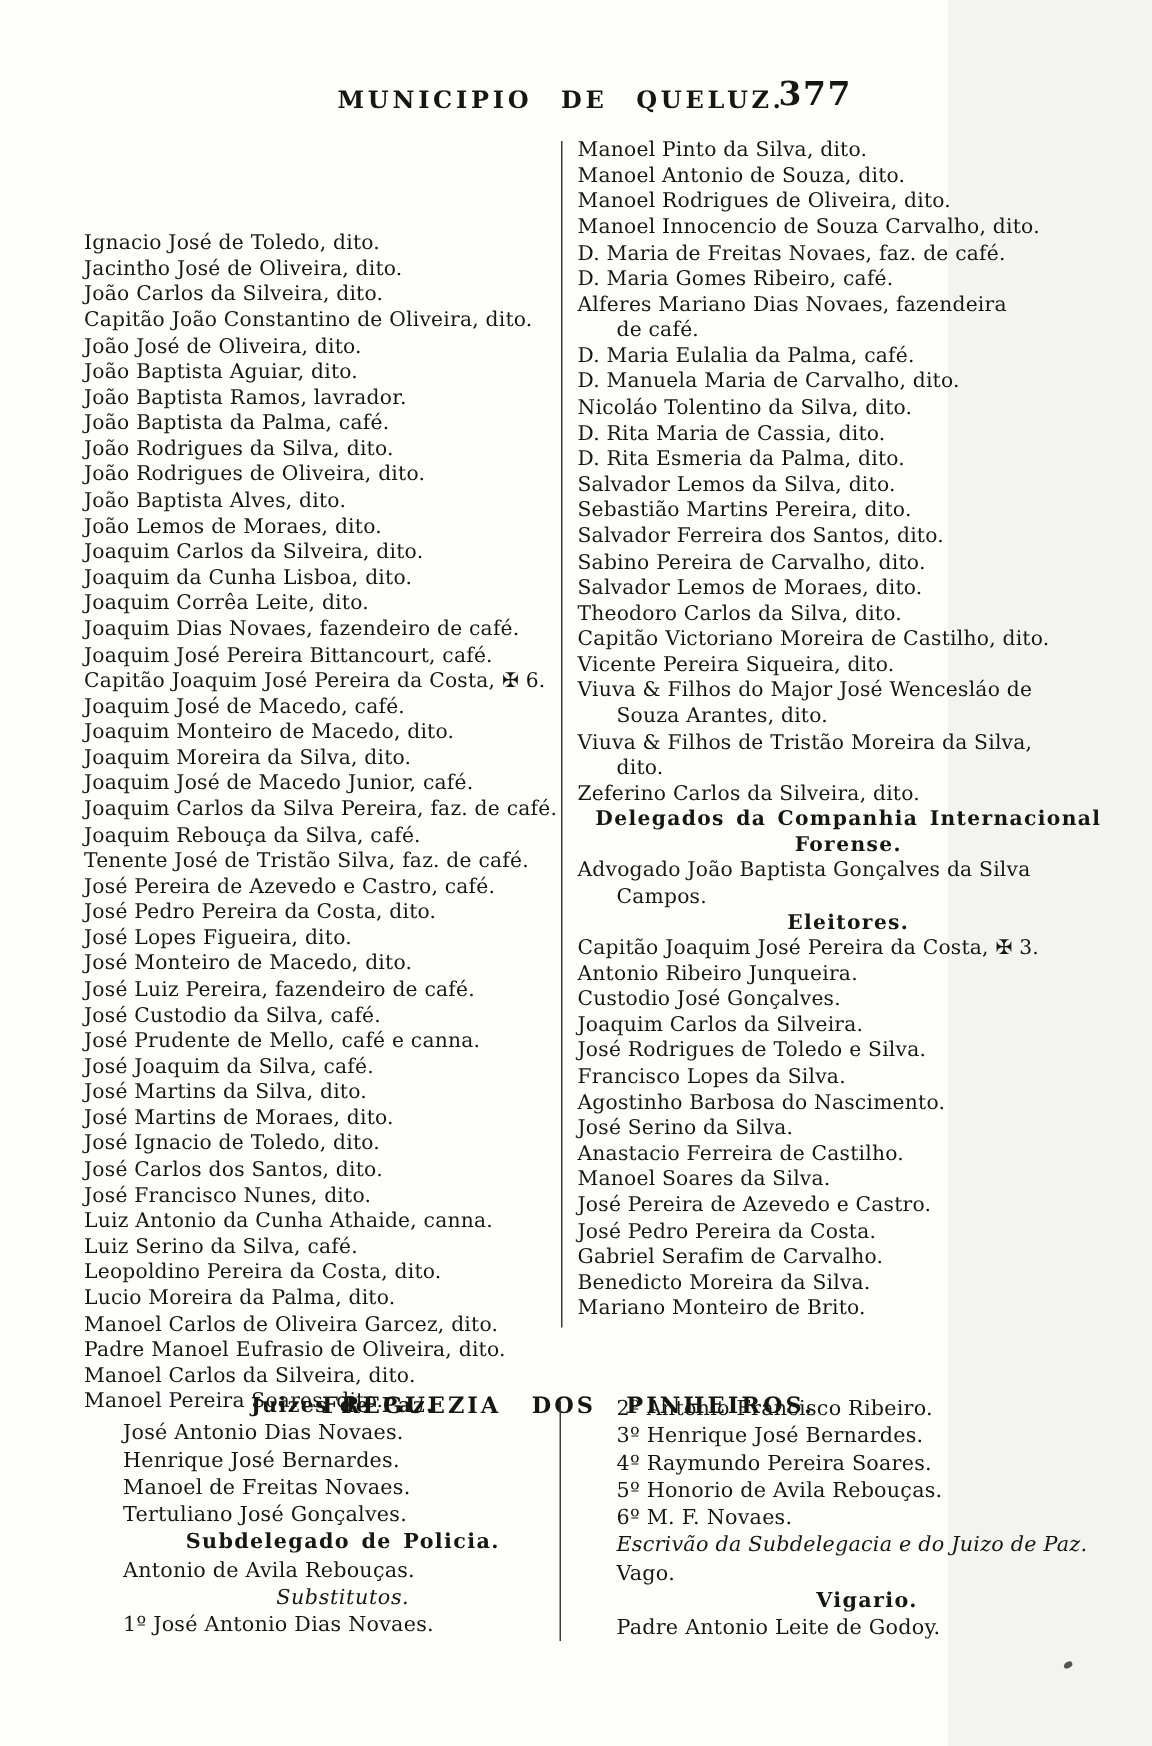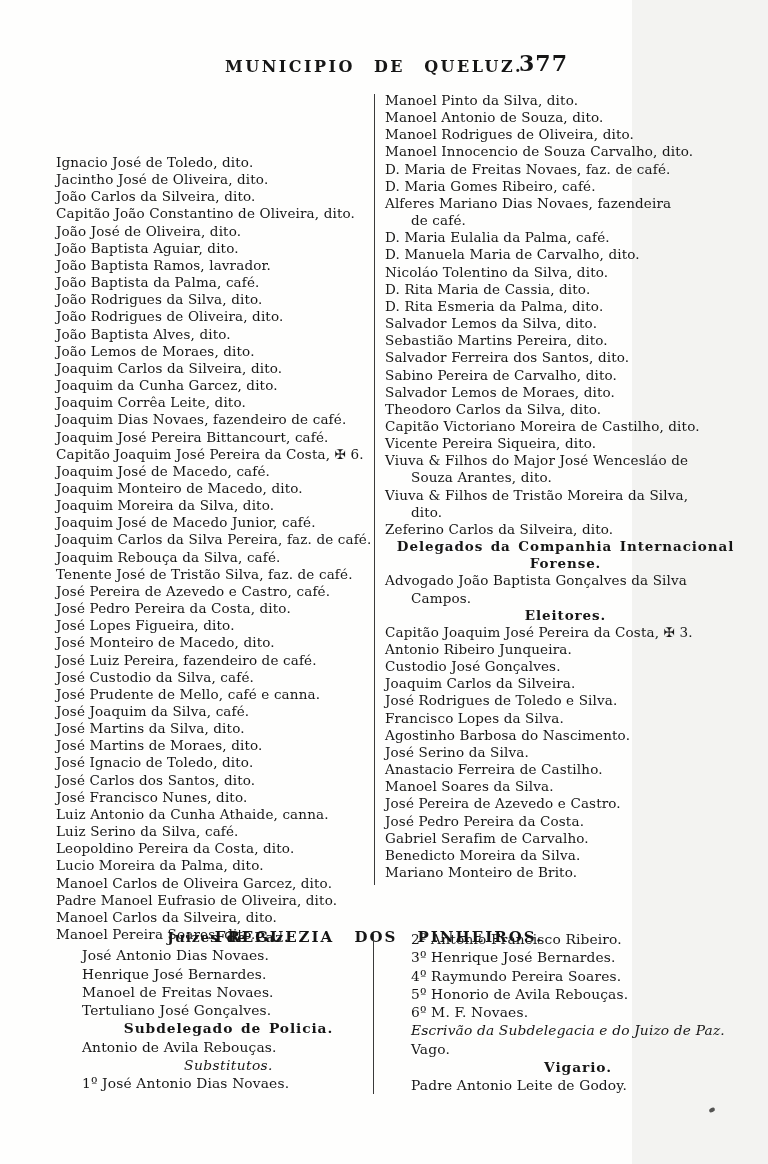--- a/index.html
+++ b/index.html
@@ -77,21 +77,21 @@
       <div class="line">Capitão João Constantino de Oliveira, dito.</div>
       <div class="line">João José de Oliveira, dito.</div>
       <div class="line">João Baptista Aguiar, dito.</div>
       <div class="line">João Baptista Ramos, lavrador.</div>
       <div class="line">João Baptista da Palma, café.</div>
       <div class="line">João Rodrigues da Silva, dito.</div>
       <div class="line">João Rodrigues de Oliveira, dito.</div>
       <div class="line">João Baptista Alves, dito.</div>
       <div class="line">João Lemos de Moraes, dito.</div>
       <div class="line">Joaquim Carlos da Silveira, dito.</div>
-      <div class="line">Joaquim da Cunha Garcez, dito.</div>
+      <div class="line">Joaquim da Cunha Lisboa, dito.</div>
       <div class="line">Joaquim Corrêa Leite, dito.</div>
       <div class="line">Joaquim Dias Novaes, fazendeiro de café.</div>
       <div class="line">Joaquim José Pereira Bittancourt, café.</div>
       <div class="line">Capitão Joaquim José Pereira da Costa, ✠ 6.</div>
       <div class="line">Joaquim José de Macedo, café.</div>
       <div class="line">Joaquim Monteiro de Macedo, dito.</div>
       <div class="line">Joaquim Moreira da Silva, dito.</div>
       <div class="line">Joaquim José de Macedo Junior, café.</div>
       <div class="line">Joaquim Carlos da Silva Pereira, faz. de café.</div>
       <div class="line">Joaquim Rebouça da Silva, café.</div>

